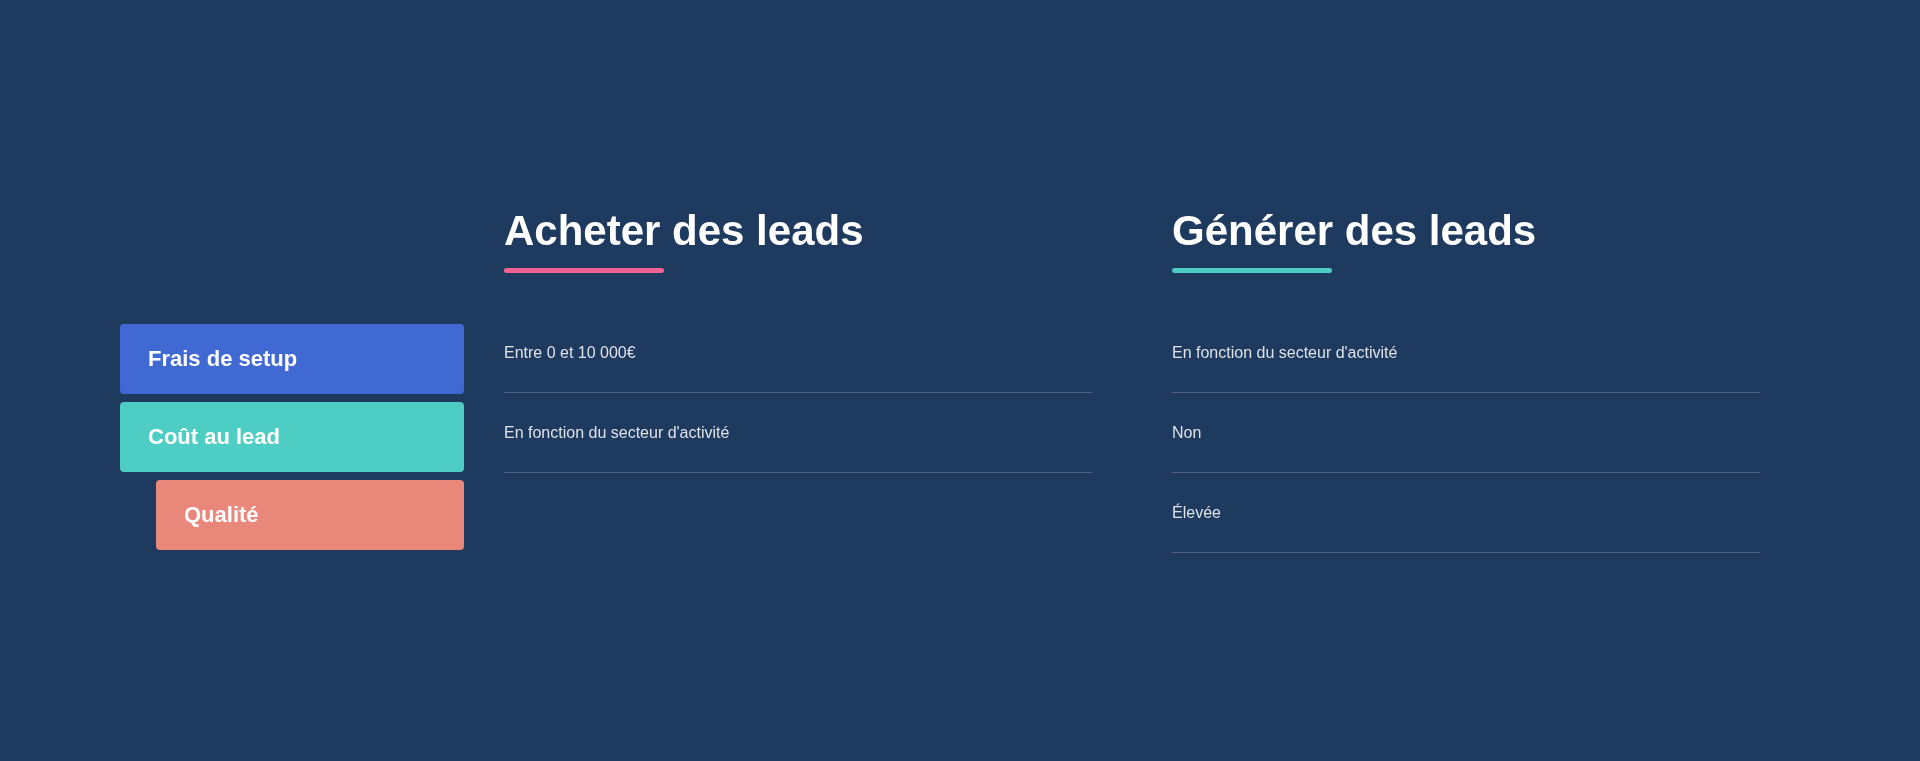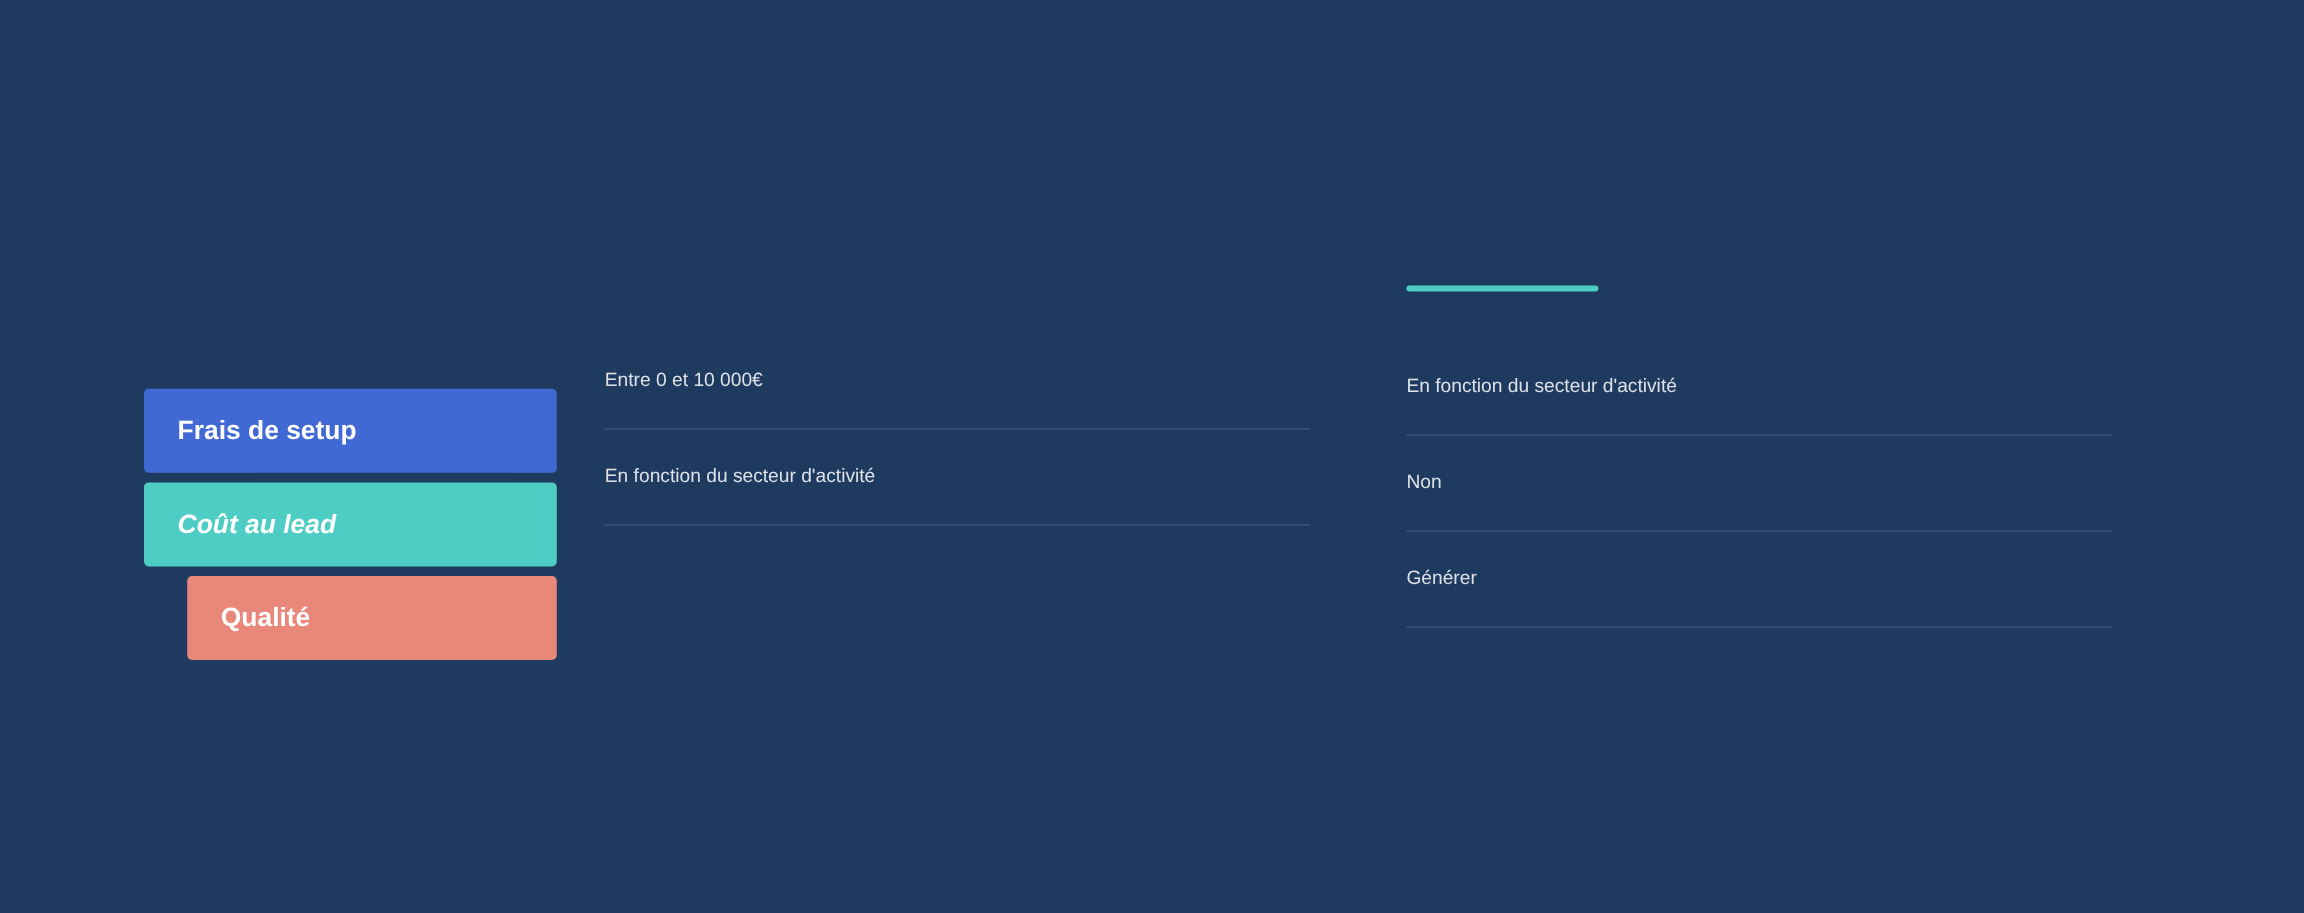--- a/index.html
+++ b/index.html
@@ -43,21 +43,20 @@
       margin-bottom: 8px;
       border-radius: 4px;
     }
 
     .label-box.blue {
       background-color: #4169d4;
     }
 
     .label-box.teal {
       background-color: #4ecdc4;
-      font-style: italic;
     }
 
     .label-box.pink {
       background-color: #f06292;
     }
 
     .label-box.salmon {
       background-color: #e8877a;
       margin-left: 36px;
     }
@@ -130,31 +129,36 @@
       <span>Coût au lead</span>
     </div>
     <div class="label-box salmon">
       <span>Qualité</span>
     </div>
   </div>
 
   <div class="columns-area">
 
     <div class="column">
+      <div class="column-header">
+        <div class="column-title">Acheter des leads</div>
+        <div class="column-underline underline-pink"></div>
+      </div>
       <div class="column-rows">
         <div class="row-item">Entre 0 et 10 000€</div>
         <div class="row-item">En fonction du secteur d'activité</div>
       </div>
     </div>
 
     <div class="column">
       <div class="column-header">
+        <div class="column-title">Générer des leads</div>
         <div class="column-underline underline-teal"></div>
       </div>
       <div class="column-rows">
         <div class="row-item">En fonction du secteur d'activité</div>
         <div class="row-item">Non</div>
-        <div class="row-item">Générer</div>
+        <div class="row-item">Élevée</div>
       </div>
     </div>
 
   </div>
 </div>
 
 </body></html>

